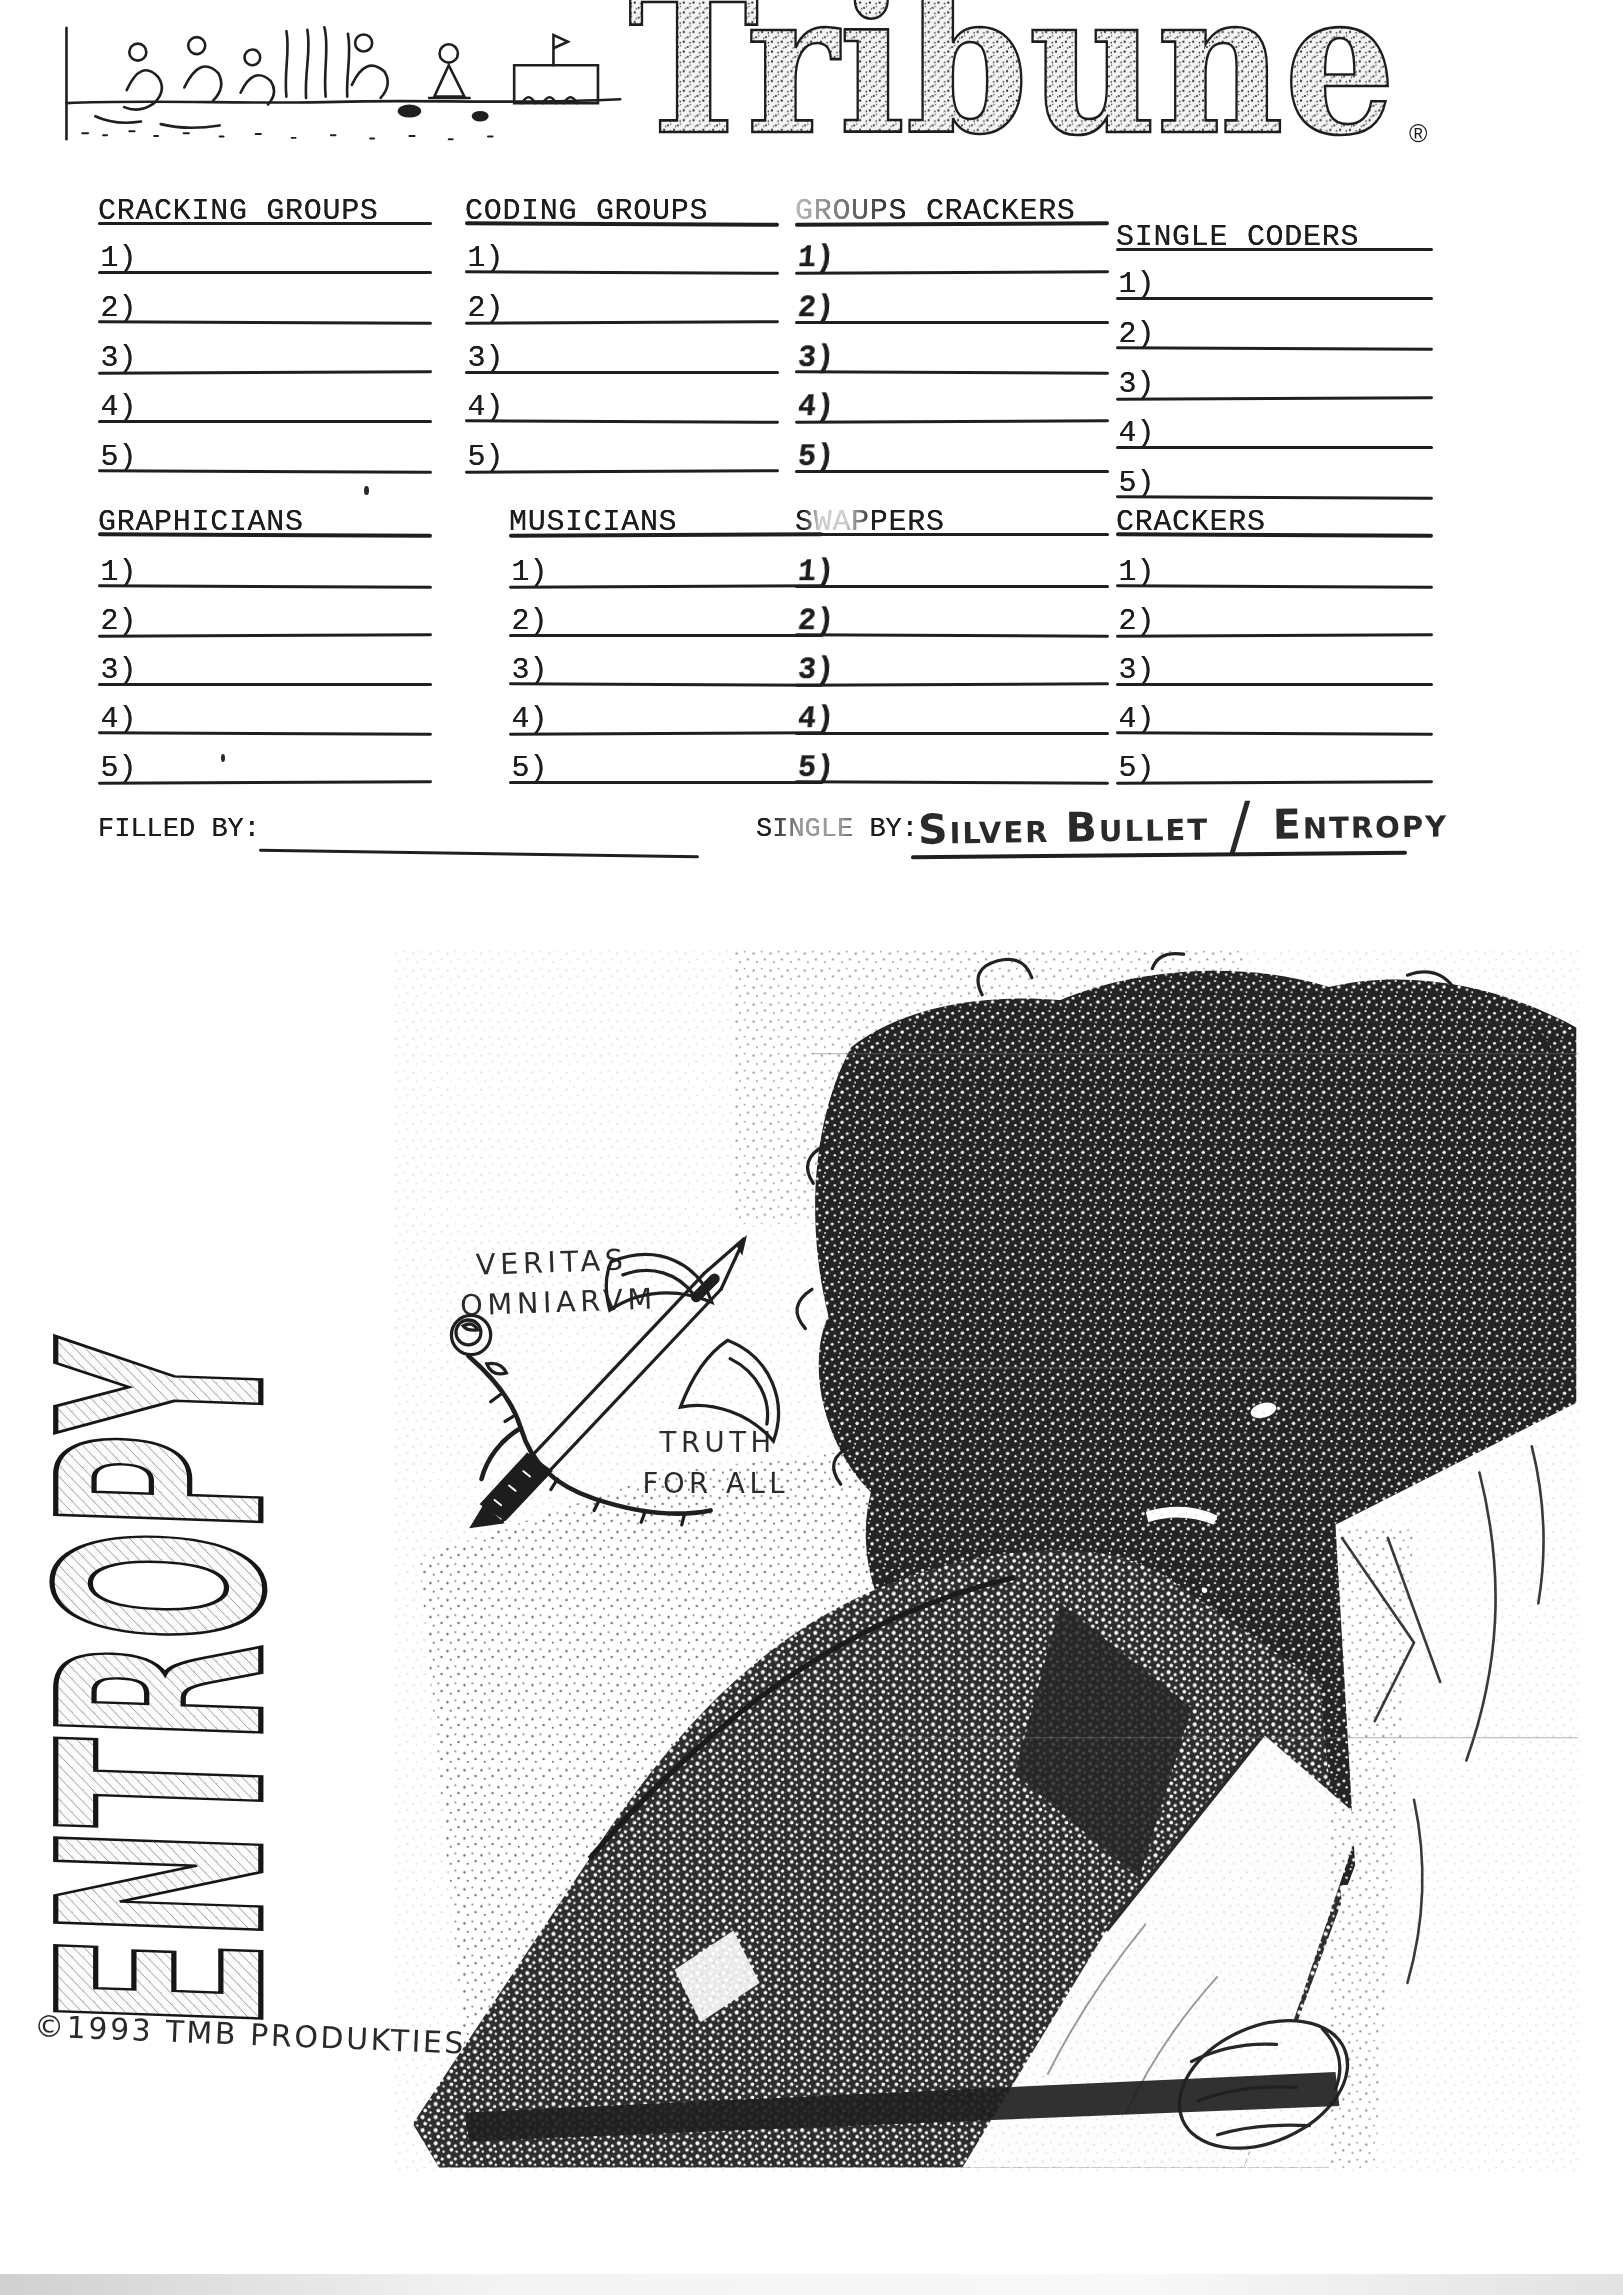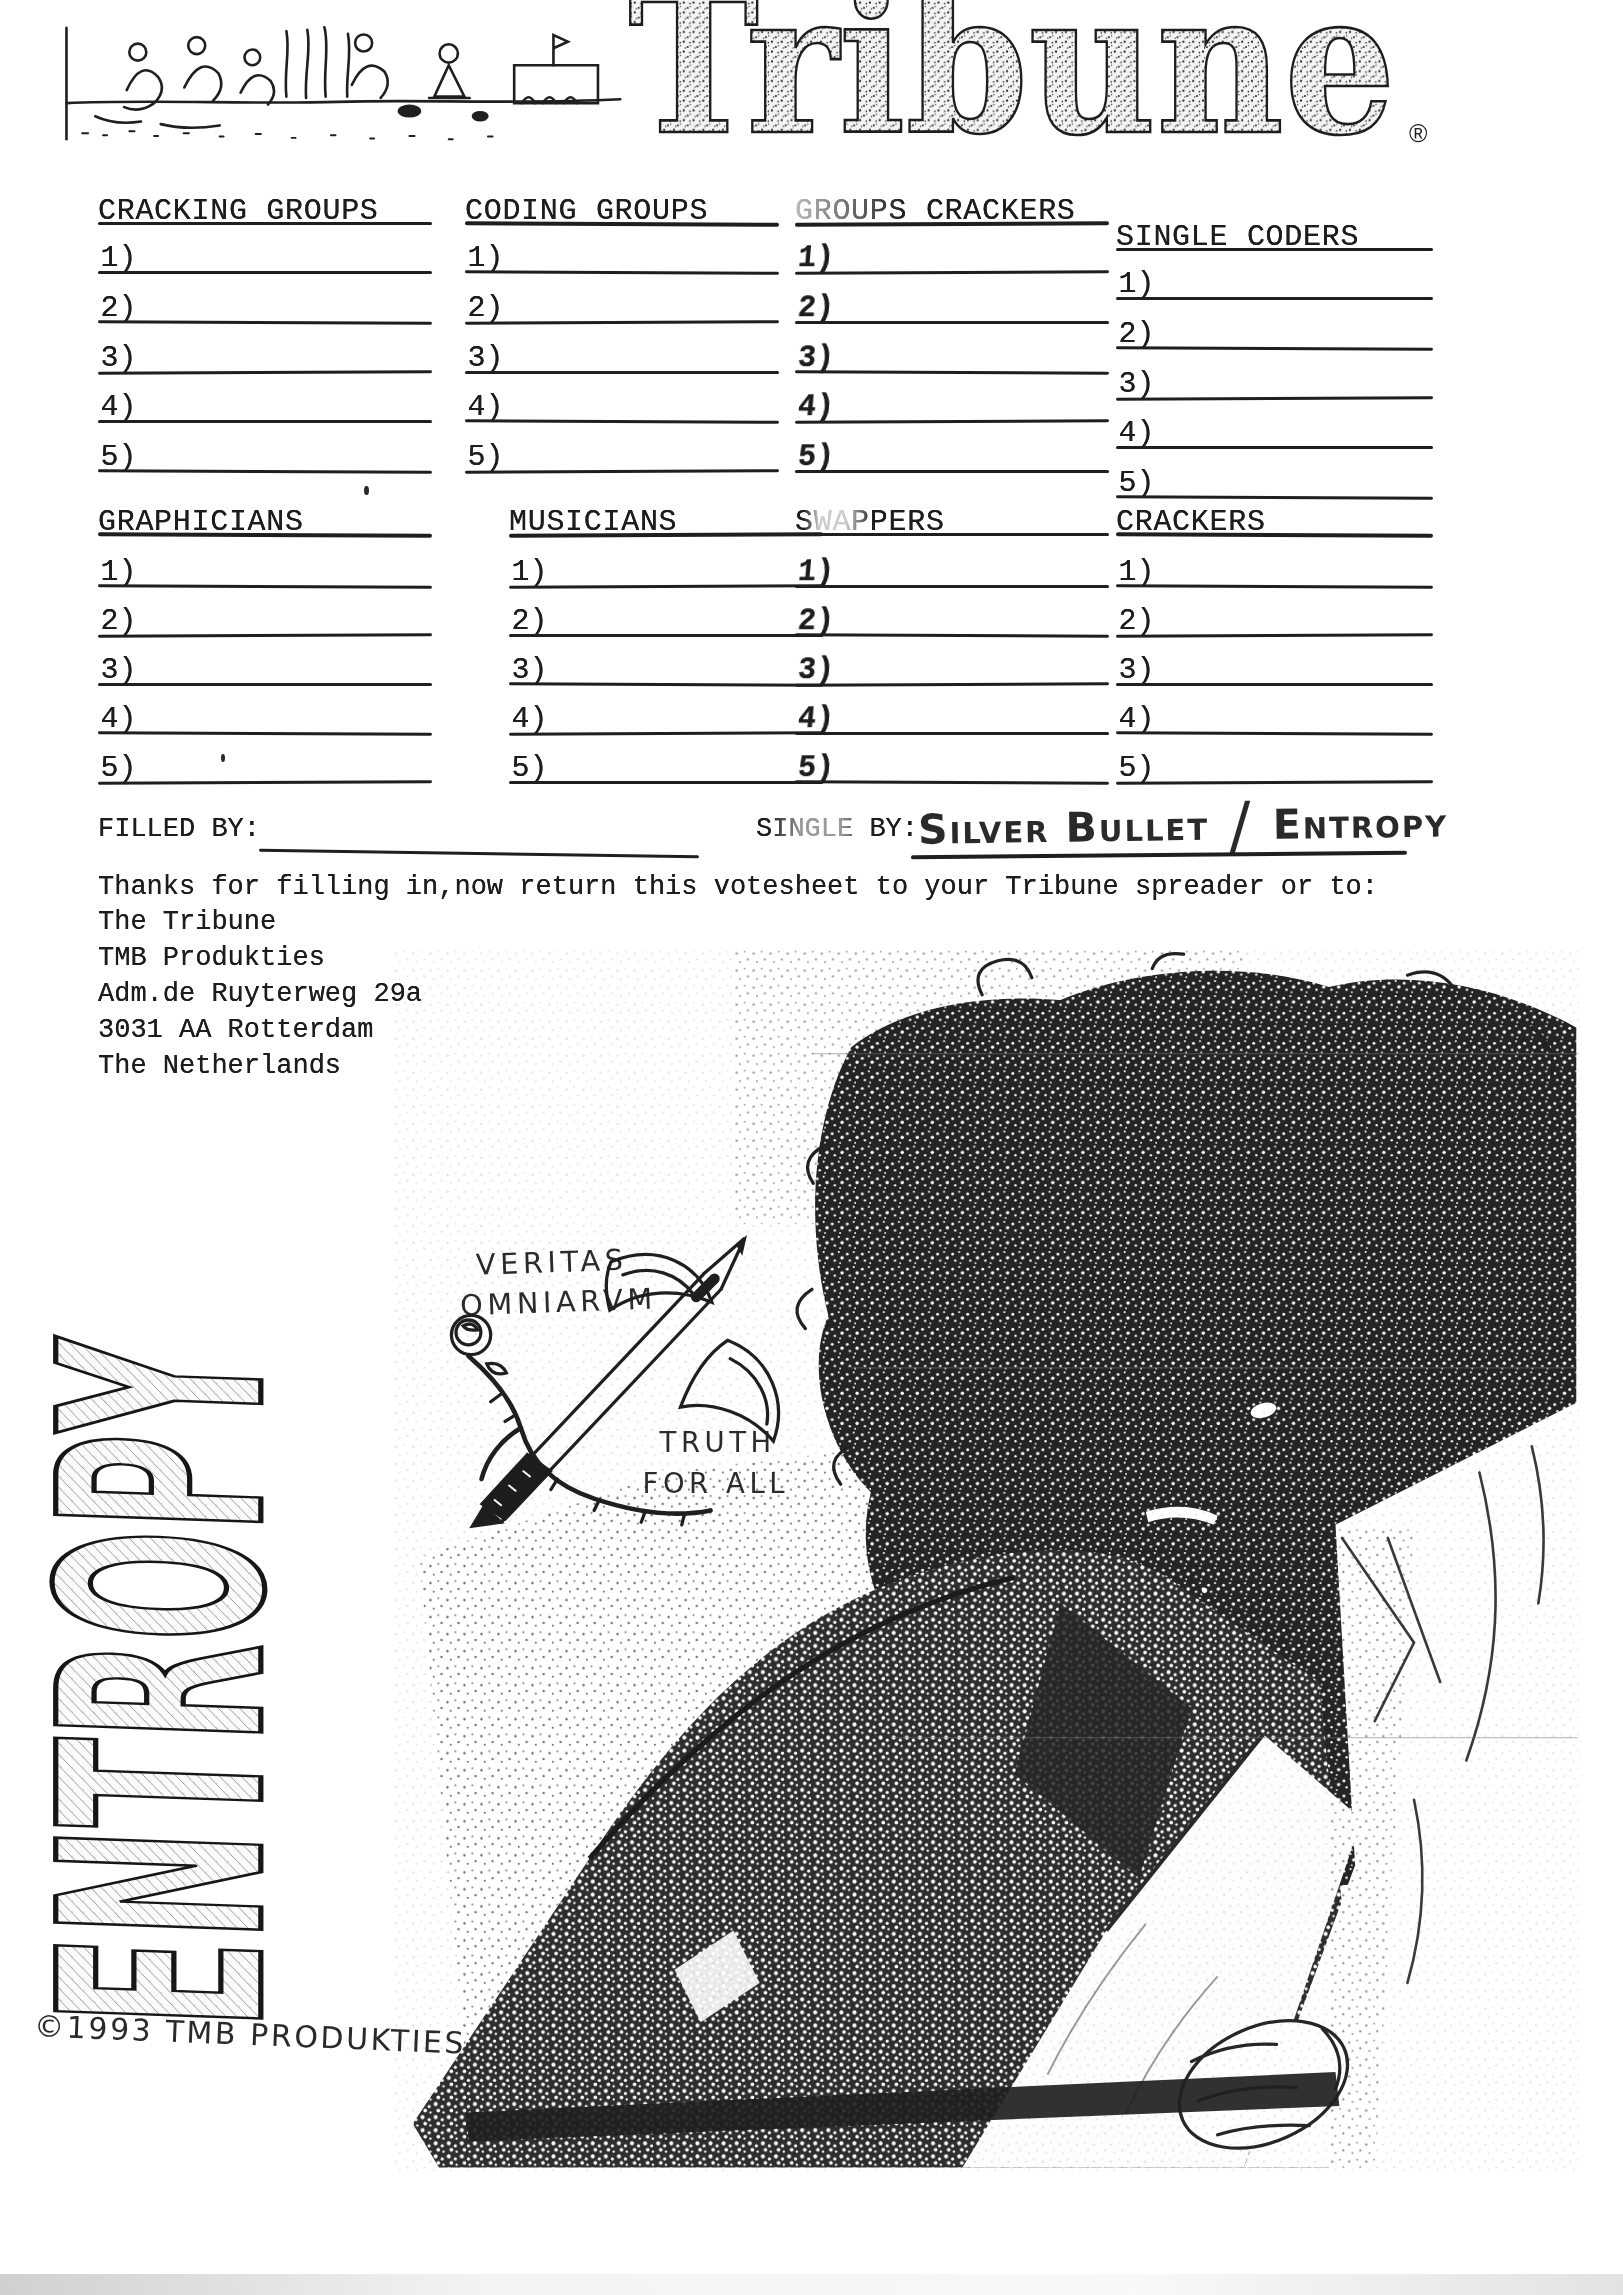--- a/index.html
+++ b/index.html
@@ -237,28 +237,20 @@
     </section>
 
   <div>
     <span class="tw tw-med" style="left:98px; top:814px;">FILLED BY:</span>
     <div class="rule" style="left:259px; top:852px; width:440px; transform:rotate(.85deg);"></div>
     <span class="tw tw-med fade-spread" style="left:756px; top:814px;">SINGLE BY:</span>
     <span class="hand spread-value">Silver Bullet <span class="slash">/</span> Entropy</span>
     <div class="rule" style="left:911px; top:853px; width:496px; transform:rotate(-.55deg); height:3.9px;"></div>
   </div>
 
-  <span class="tw tw-med" style="left:98px; top:872px;">Thanks for filling in,now return this votesheet to your Tribune spreader or to:</span>
-  <div id="addressBlock" style="position:absolute; left:98px; top:907px;">
-      <div class="tw addr-line" style="position: relative;">The Tribune</div>
-      <div class="tw addr-line" style="position: relative;">TMB Produkties</div>
-      <div class="tw addr-line" style="position: relative;">Adm.de Ruyterweg 29a</div>
-      <div class="tw addr-line" style="position: relative;">3031 AA Rotterdam</div>
-      <div class="tw addr-line" style="position: relative;">The Netherlands</div>
-    </div>
 
   <svg class="emblem" width="409" height="357" viewBox="0 0 625 545">
     <g font-family="DejaVu Sans, sans-serif" fill="#2b2b2b" font-size="44" letter-spacing="7">
       <text x="112" y="108" transform="rotate(-2 112 108)">VERITAS</text>
       <text x="88" y="170" transform="rotate(-2 88 170)">OMNIARVM</text>
       <text x="392" y="378" font-size="42">TRUTH</text>
       <text x="366" y="442" font-size="42">FOR ALL</text>
     </g>
 
     <g stroke="#1f1f1f" stroke-width="5" fill="none" stroke-linecap="round">

